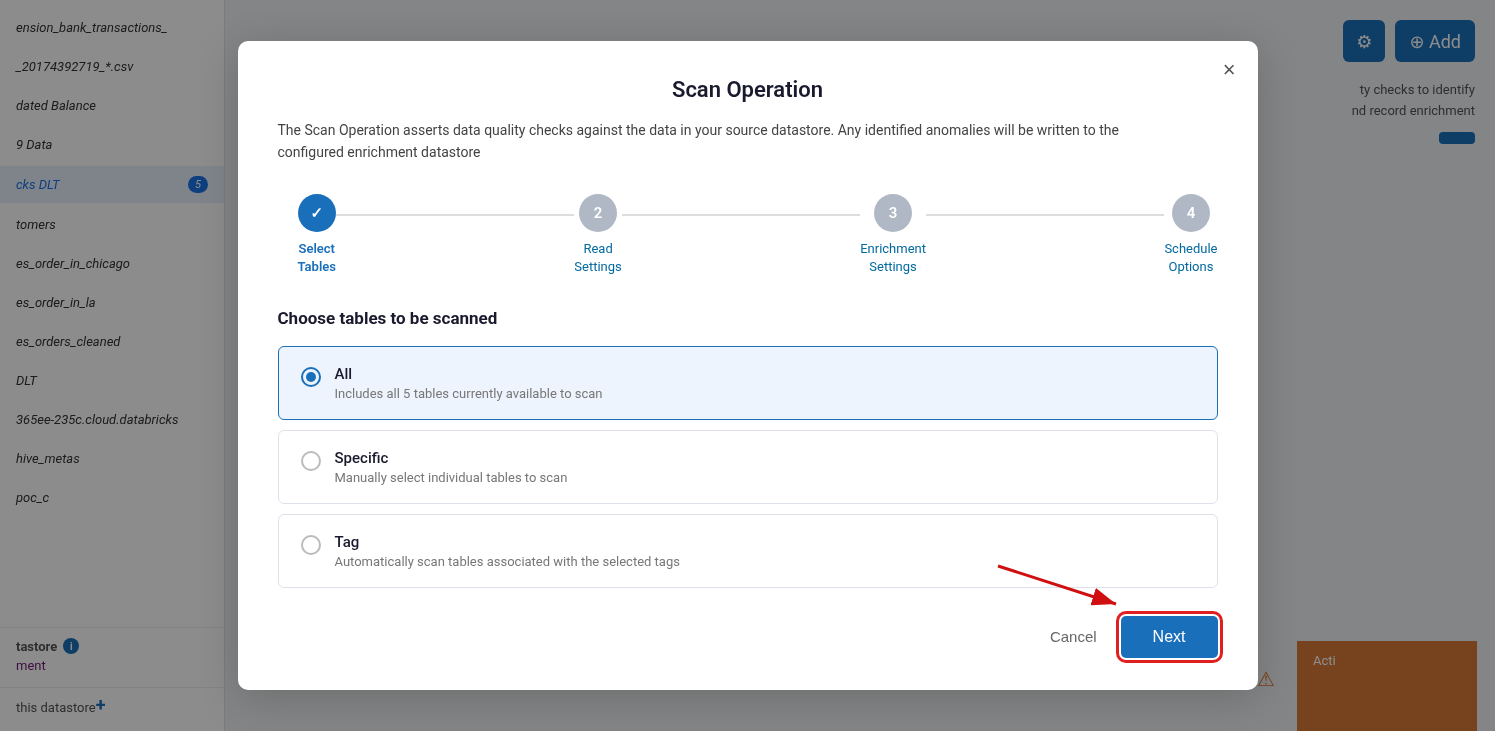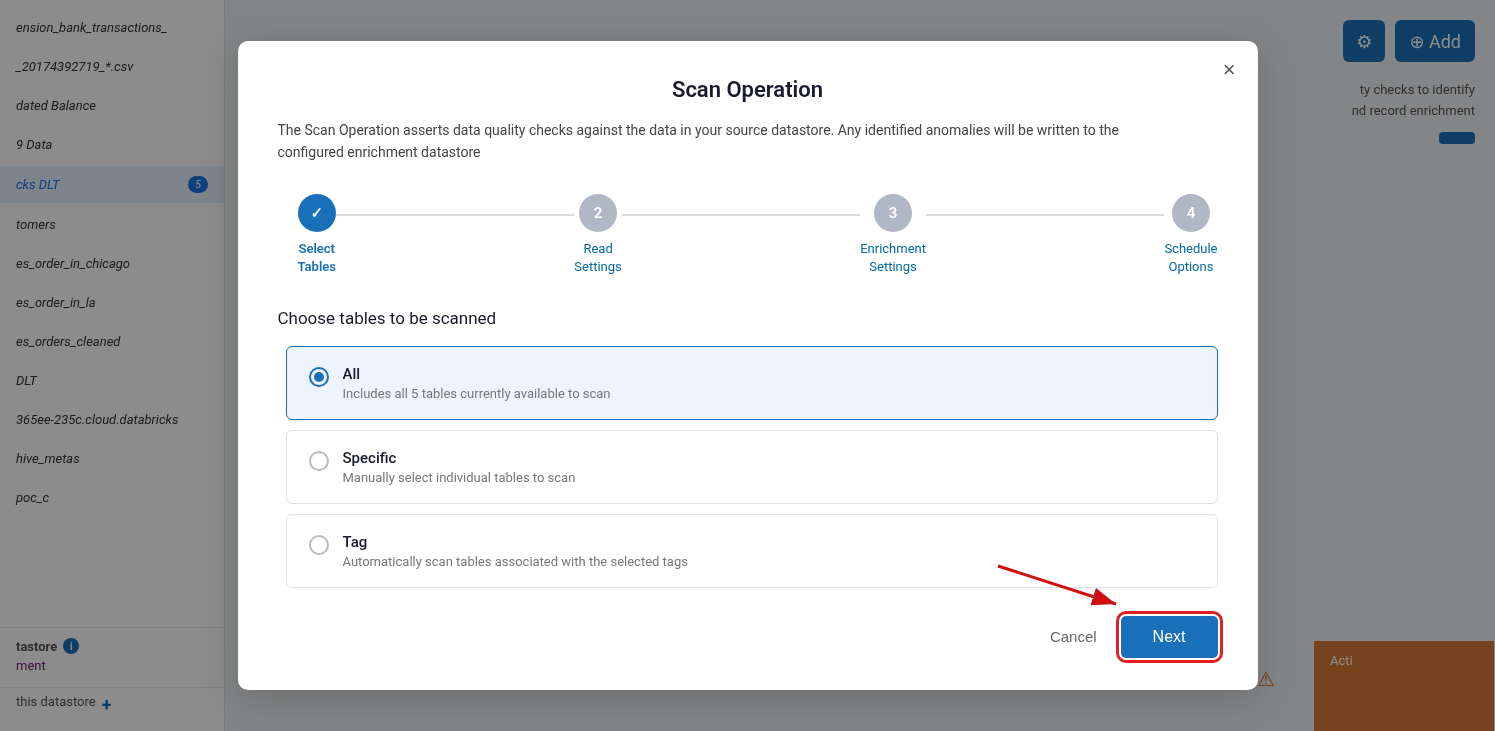--- a/index.html
+++ b/index.html
@@ -197,36 +197,35 @@
     }
 
     .step-label.active {
       color: #1a6fba;
       font-weight: 600;
     }
 
     
     .section-title {
       font-size: 17px;
-      font-weight: 400;
+      font-weight: 700;
       color: #1a1a2e;
       margin-bottom: 18px;
     }
 
     
     .radio-option {
       border: 1px solid #dde2ea;
       border-radius: 6px;
       padding: 18px 22px;
       margin-bottom: 10px;
       cursor: pointer;
       display: flex;
       align-items: flex-start;
       gap: 14px;
-      margin-left: 8px;
     }
 
     .radio-option.selected {
       background: #eef4fd;
       border-color: #1a6fba;
     }
 
     .radio-circle {
       width: 20px;
       height: 20px;
@@ -337,21 +336,21 @@
     <div class="bg-sidebar-item">365ee-235c.cloud.databricks</div>
     <div class="bg-sidebar-item">hive_metas</div>
     <div class="bg-sidebar-item">poc_c</div>
     <div style="margin-top:auto; padding: 10px 16px; border-top:1px solid #eee;">
       <div style="display:flex; align-items:center; gap:6px; font-size:13px; color:#555;font-weight:bold;">
         <span>tastore</span>
         <span style="background:#1a6fba;color:#fff;border-radius:50%;width:16px;height:16px;font-size:10px;display:flex;align-items:center;justify-content:center;">i</span>
       </div>
       <div style="font-size:13px; color:#701a75; margin-top:4px;">ment</div>
     </div>
-    <div style="padding:6px 16px; font-size:13px; color:#555; border-top:1px solid #eee; display:flex; align-items:flex-start; gap:6px;">
+    <div style="padding:6px 16px; font-size:13px; color:#555; border-top:1px solid #eee; display:flex; align-items:flex-end; ">
       <span>this datastore</span>
       <span style="font-size:18px; color:#1a6fba; font-weight:bold; cursor:pointer;">+</span>
     </div>
   </div>
 
   <div class="bg-main">
     <div class="bg-top-right">
       <div class="bg-icon-btn">⚙</div>
       <div class="bg-icon-btn" style="gap:4px;width:auto;padding:0 14px;">⊕ Add</div>
     </div>
@@ -364,21 +363,21 @@
     </div>
 
     <div class="bg-checks-count-area" style="position:absolute; right:220px; bottom:40px; display:flex; align-items:center; gap:8px;">
       <span style="font-size:13px; color:#333;">tive Checks</span>
       <span style="font-size:18px; color:#1a6fba; cursor:pointer;">↗</span>
       <div class="check-icon">✓</div>
       <span style="font-size:22px; font-weight:bold;">98</span>
       <span style="font-size:20px; color:#e07020;">⚠</span>
     </div>
 
-    <div style="position:absolute; right:1px; bottom:0; width:180px; height:90px; background:#d97b3a; display:flex; flex-direction:column; padding:12px 16px; gap:4px;">
+    <div style="position:absolute; right:18px; bottom:0; width:180px; height:90px; background:#d97b3a; display:flex; flex-direction:column; padding:12px 16px; gap:4px;">
       <span style="color:#fff; font-size:13px;">Acti</span>
     </div>
   </div>
 </div>
 
 <div class="overlay">
   <div class="modal">
 
     <button class="modal-close">×</button>
 

